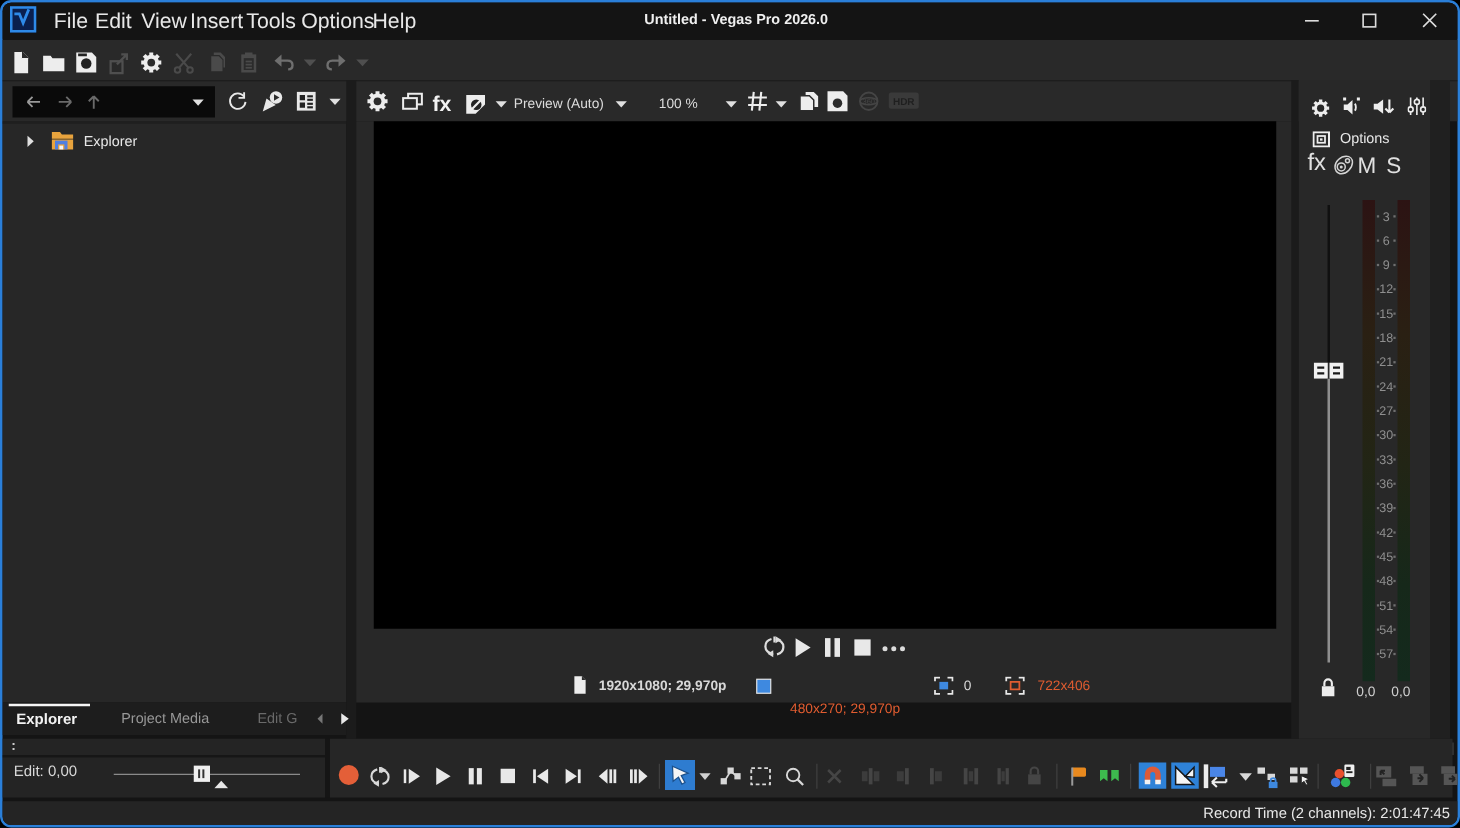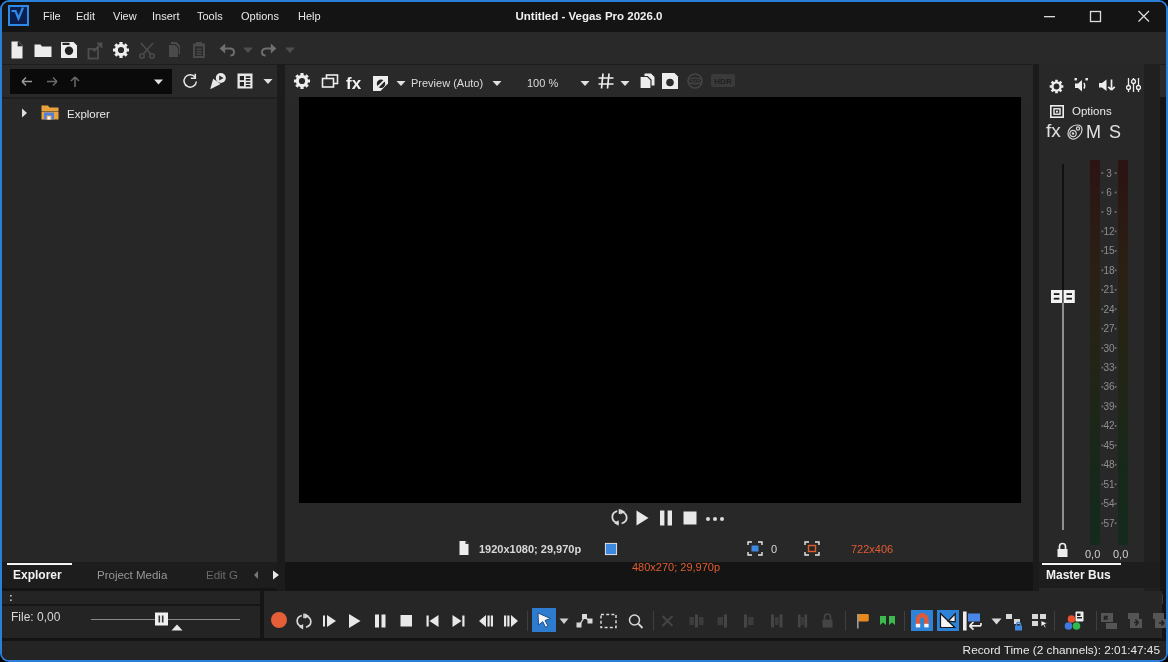--- a/index.html
+++ b/index.html
@@ -11,21 +11,21 @@
 }
 #inner {
   position:absolute; left:2px; top:2px; width:1164px; height:658px;
   background:#141414; border-radius:7px; overflow:hidden;
 }
 .abs { position:absolute; }
 
 #titlebar { left:0; top:0; width:1164px; height:29px; background:#141414; }
 #logo { left:6px; top:3px; width:21px; height:21px; background:#0a1f4e; border:2.5px solid #2e8ae8; }
 #logo svg { position:absolute; left:-2.5px; top:-2.5px; }
-.menu { top:0; height:18px; line-height:29px; color:#e8e8e8; font-size:11px; }
+.menu { top:0; height:18px; line-height:29px; color:#e8e8e8; font-size:17px; }
 #wtitle { left:5px; width:1164px; text-align:center; top:0; height:29px; line-height:29px; color:#f0f0f0; font-size:11.5px; font-weight:bold; }
 
 #toolbar1 { left:0; top:30px; width:1164px; height:33px; background:#292929; }
 
 #row2 { left:0; top:63px; width:1164px; height:32px; background:#292929; }
 #combo { left:8px; top:4px; width:162px; height:25px; background:#0a0a0a; }
 
 #leftpanel { left:0; top:95px; width:275px; height:465px; background:#272727; }
 #vsplit1 { left:275px; top:62px; width:8px; height:527px; background:#1b1b1b; }
 #vidpanel { left:283px; top:95px; width:750px; height:465px; background:#282828; }
@@ -289,21 +289,21 @@
   <div class="t" style="left:347px;top:464px;color:#e05c30;font-size:11px;">480x270; 29,970p</div>
   <svg class="icon" style="left:462px;top:444px;" width="16" height="15" viewBox="0 0 16 15">
     <path d="M1 4 L1 1 L5 1 M11 1 L15 1 L15 4 M15 11 L15 14 L11 14 M5 14 L1 14 L1 11" stroke="#e8e8e8" stroke-width="1.4" fill="none"></path>
     <rect x="4.5" y="4.5" width="7" height="6" fill="#3e89e0"></rect>
   </svg>
   <div class="t" style="left:486px;top:446px;color:#d8d8d8;font-size:11px;">0</div>
   <svg class="icon" style="left:519px;top:444px;" width="16" height="15" viewBox="0 0 16 15">
     <path d="M1 4 L1 1 L5 1 M11 1 L15 1 L15 4 M15 11 L15 14 L11 14 M5 14 L1 14 L1 11" stroke="#e8e8e8" stroke-width="1.4" fill="none"></path>
     <rect x="4.5" y="4.5" width="7" height="6" fill="none" stroke="#e05c30" stroke-width="1.4"></rect>
   </svg>
-  <div class="t" style="left:545px;top:446px;color:#e05c30;font-size:11px;margin-left:21px;">722x406</div>
+  <div class="t" style="left:545px;top:446px;color:#e05c30;font-size:11px;">722x406</div>
 </div>
 <div class="abs" id="vsplit2"></div>
 <div class="abs" id="rightpanel">
 
   <svg class="icon" style="left:9px;top:14px;" width="17" height="17" viewBox="0 0 20 20">
     <path d="M18.04 8.40L18.04 11.60L16.00 11.57L15.35 13.13L16.82 14.56L14.56 16.82L13.13 15.35L11.57 16.00L11.60 18.04L8.40 18.04L8.43 16.00L6.87 15.35L5.44 16.82L3.18 14.56L4.65 13.13L4.00 11.57L1.96 11.60L1.96 8.40L4.00 8.43L4.65 6.87L3.18 5.44L5.44 3.18L6.87 4.65L8.43 4.00L8.40 1.96L11.60 1.96L11.57 4.00L13.13 4.65L14.56 3.18L16.82 5.44L15.35 6.87L16.00 8.43Z" fill="#ededed"></path>
     <circle cx="10" cy="10" r="3.4" fill="#282828"></circle>
   </svg>
   <svg class="icon" style="left:34px;top:13px;" width="17" height="17" viewBox="0 0 17 17">
     <path d="M2 6.5 L5 6.5 L9 3 L9 14.5 L5 11 L2 11 Z" fill="#ededed"></path>
@@ -427,29 +427,25 @@
   <div class="tab active" style="left:11px;">Explorer</div>
   <div class="tab" style="left:95px;">Project Media</div>
   <div class="tab" style="left:204px;color:#6a6a6a;">Edit G</div>
   <svg class="icon" style="left:249px;top:8px;" width="10" height="10" viewBox="0 0 10 10">
           <path d="M7 1 L3 5 L7 9 Z" fill="#777"></path>
         </svg>
   <svg class="icon" style="left:268px;top:7px;" width="11" height="12" viewBox="0 0 11 12">
           <path d="M3 1.5 L9 6 L3 10.5 Z" fill="#e8e8e8"></path>
         </svg>
 </div>
-<div class="tabbar" style="left:1037px;width:121px;">
-  <div class="tabline" style="left:3px;width:79px;"></div>
-  <div class="tab active" style="left:7px;">Master Bus</div>
-</div>
 
 <div class="abs" id="botleft">
   <div class="t" style="left:7px;top:0px;color:#cccccc;font-size:11px;font-weight:bold;">:</div>
   <div class="abs" style="left:0;top:13px;width:258px;height:2px;background:#161616;"></div>
-  <div class="t" style="left:9px;top:19px;color:#d8d8d8;font-size:12px;">File: 0,00</div>
+  <div class="t" style="left:9px;top:19px;color:#d8d8d8;font-size:12px;">Edit: 0,00</div>
   <div class="abs" style="left:89px;top:28px;width:149px;height:1px;background:#8a8a8a;"></div>
   <svg class="icon" style="left:152px;top:21px;" width="14" height="14" viewBox="0 0 14 14">
     <rect x="1" y="0.5" width="13" height="13" fill="#f0f0f0"></rect>
     <rect x="4.5" y="3.5" width="1.6" height="7" fill="#333"></rect>
     <rect x="7.9" y="3.5" width="1.6" height="7" fill="#333"></rect>
   </svg>
   <svg class="icon" style="left:169px;top:33px;" width="12" height="7" viewBox="0 0 12 7">
     <path d="M6 0.5 L11.5 6.5 L0.5 6.5 Z" fill="#e8e8e8"></path>
   </svg>
 </div>

